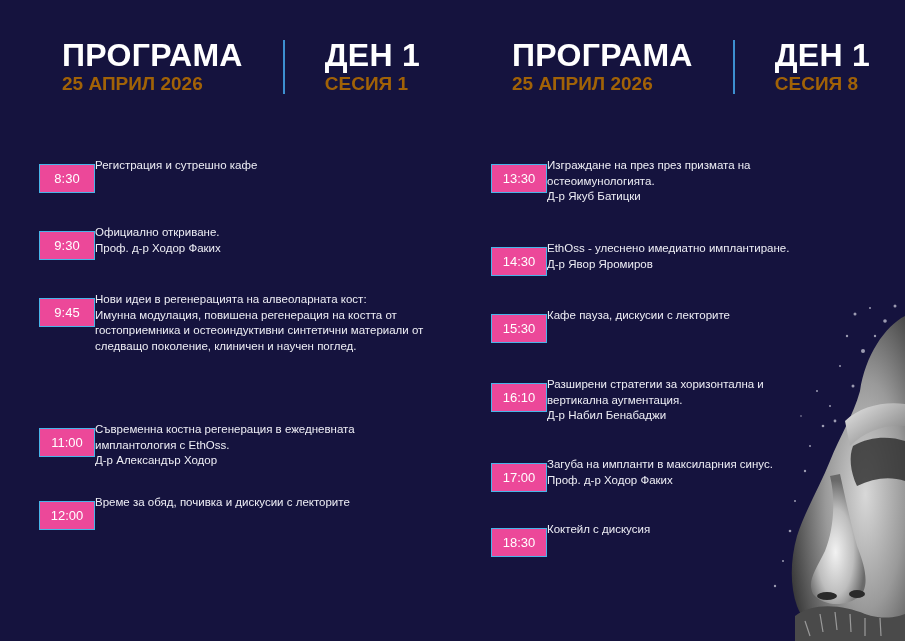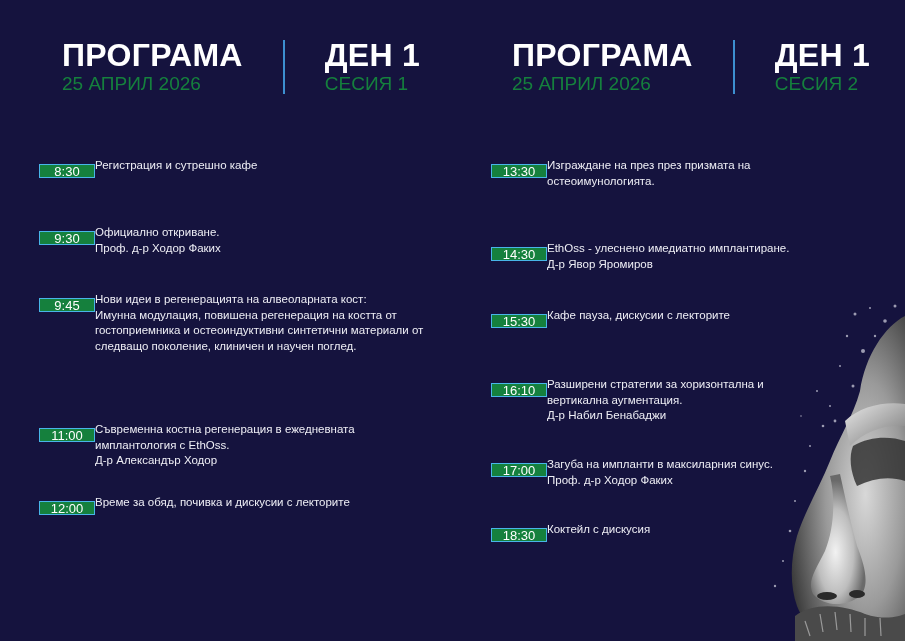--- a/index.html
+++ b/index.html
@@ -13,30 +13,30 @@
     .page { position: relative; width: 905px; height: 641px; background: #15133e; overflow: hidden; }
 
     .header { position: absolute; top: 38px; display: flex; align-items: flex-start; gap: 28px; }
     .header.left { left: 62px; }
     .header.right { left: 512px; }
     .header .col { display: flex; flex-direction: column; }
     .header .big {
       font-size: 32px; font-weight: bold; color: #ffffff; letter-spacing: 0.3px; line-height: 34px;
     }
     .header .sub {
-      font-size: 19px; font-weight: normal; color: #15803d; line-height: 20px; margin-top: 2px;
+      font-size: 19px; font-weight: bold; color: #a16207; line-height: 20px; margin-top: 2px;
     }
     .header .divider {
       width: 2px; background: #3d8fd0; margin: 2px 12px 0 12px; height: 54px;
     }
 
     .session { position: absolute; top: 0; left: 0; }
     .item { position: absolute; display: flex; align-items: flex-start; }
     .time-box {
-      width: 56px; height: 14px; background: #15803d;
+      width: 56px; height: 29px; background: #ec4899;
       color: #ffffff; font-size: 13px; display: flex; align-items: center; justify-content: center;
       flex-shrink: 0;
       border: 1px solid #48b5e8;
     }
     .desc {
       font-size: 11.5px; line-height: 15.5px; color: #eeeef5; margin-top: -6px;
       white-space: nowrap;
     }
     .desc .line { display: block; }
 
@@ -62,21 +62,21 @@
   </div>
 
   <div class="header right">
     <div class="col">
       <div class="big">ПРОГРАМА</div>
       <div class="sub">25 АПРИЛ 2026</div>
     </div>
     <div class="divider"></div>
     <div class="col">
       <div class="big">ДЕН 1</div>
-      <div class="sub">СЕСИЯ 2</div>
+      <div class="sub">СЕСИЯ 8</div>
     </div>
   </div>
 
   <div class="session">
     <div class="item" style="left:39px; top:164px;">
       <div class="time-box">8:30</div>
       <div class="desc">
         <span class="line">Регистрация и сутрешно кафе</span>
       </div>
     </div>
@@ -111,20 +111,21 @@
       </div>
     </div>
   </div>
 
   <div class="session">
     <div class="item" style="left:491px; top:164px;">
       <div class="time-box">13:30</div>
       <div class="desc">
         <span class="line">Изграждане на през през призмата на</span>
         <span class="line">остеоимунологията.</span>
+        <span class="line">Д-р Якуб Батицки</span>
       </div>
     </div>
     <div class="item" style="left:491px; top:247px;">
       <div class="time-box">14:30</div>
       <div class="desc">
         <span class="line">EthOss - улеснено имедиатно имплантиране.</span>
         <span class="line">Д-р Явор Яромиров</span>
       </div>
     </div>
     <div class="item" style="left:491px; top:314px;">

